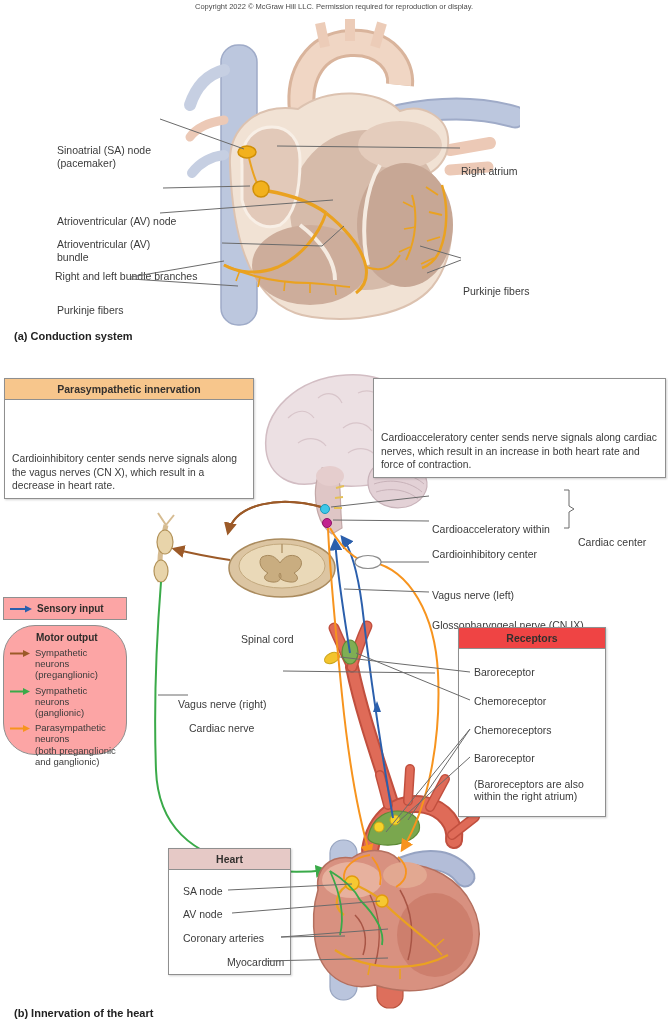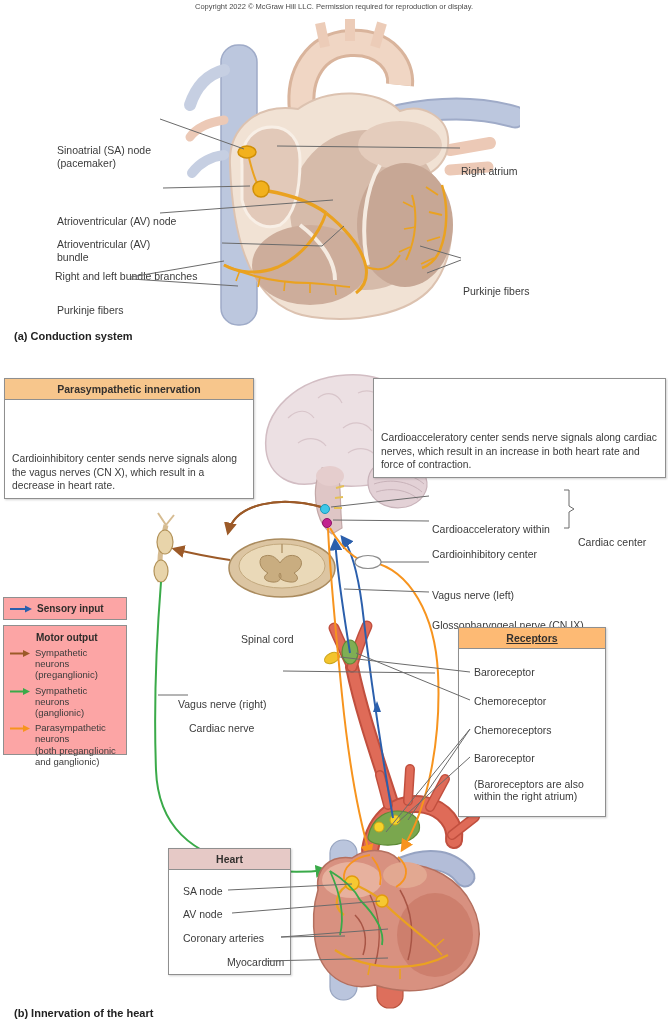--- a/index.html
+++ b/index.html
@@ -8,21 +8,21 @@
   .abs{position:absolute;}
   .lbl{position:absolute;font-size:10.5px;line-height:1.22;color:#3b3b3b;white-space:pre-line;z-index:5;margin-top:34px;}
   .cap{position:absolute;font-size:11px;font-weight:700;color:#222;z-index:5;padding-left:6px;}
   .copyright{position:absolute;top:2px;left:0;width:668px;text-align:center;font-size:7.5px;color:#4a4a4a;z-index:5;}
   .infobox{position:absolute;background:#fff;border:1px solid #8f8f8f;box-shadow:1px 1px 2px rgba(0,0,0,.18);z-index:6;}
   .infobox .hdr{font-size:10.5px;font-weight:700;text-align:center;color:#33302e;
                 padding:4px 2px;border-bottom:1px solid #8f8f8f;}
   .infobox .bdy{font-size:10.3px;line-height:1.33;padding:5px 7px;color:#3b3b3b;margin-top:47px;}
   .para-hdr{background:#f7c68c;}
   .sym-hdr{background:#e3d9eb;}
-  .rec-hdr{background:#fdba74;text-decoration:underline;}
+  .rec-hdr{background:#ef4444;}
   .heart-hdr{background:#e6c9c6;}
   .legendbox{position:absolute;background:#fca5a5;border:1px solid #8f8f8f;z-index:6;}
   .leg-title{font-size:10px;font-weight:700;color:#2e2c2a;}
   .leg-item{display:flex;align-items:flex-start;margin-top:4px;font-size:9.5px;line-height:1.18;}
   .leg-item svg{flex:0 0 auto;margin:2px 4px 0 0;}
   .leg-text{white-space:pre-line;}
   .listbox-item{position:absolute;font-size:10.5px;color:#3b3b3b;white-space:pre-line;}
   svg{display:block;}
   #leader-overlay{position:absolute;left:0;top:0;z-index:7;pointer-events:none;}
   .illus{z-index:1;}
@@ -264,21 +264,21 @@
 <div class="lbl" style="left:189px;top:688px;">Cardiac nerve</div>
 
 <div class="legendbox" style="left:3px;top:597px;width:124px;height:23px;display:flex;align-items:center;padding-left:5px;box-sizing:border-box;">
   <svg width="24" height="10" viewBox="0 0 24 10">
     <line x1="1" y1="5" x2="16" y2="5" stroke="#2b5fac" stroke-width="2"></line>
     <polygon points="16,1.5 23,5 16,8.5" fill="#2b5fac"></polygon>
   </svg>
   <span class="leg-title" style="margin-left:4px;">Sensory input</span>
 </div>
 
-<div class="legendbox" style="left:3px;top:625px;width:124px;height:130px;padding:6px 4px 4px 5px;box-sizing:border-box;">
+<div class="legendbox" style="left:3px;top:625px;width:124px;height:130px;padding:6px 4px 4px 5px;box-sizing:border-box;border-radius:32px;">
   <div class="leg-title" style="margin-left:27px;">Motor output</div>
   <div class="leg-item">
     <svg width="22" height="9" viewBox="0 0 22 9">
       <line x1="1" y1="4.5" x2="14" y2="4.5" stroke="#9c5a28" stroke-width="2"></line>
       <polygon points="14,1 21,4.5 14,8" fill="#9c5a28"></polygon>
     </svg>
     <span class="leg-text">Sympathetic neurons
 (preganglionic)</span>
   </div>
   <div class="leg-item">

